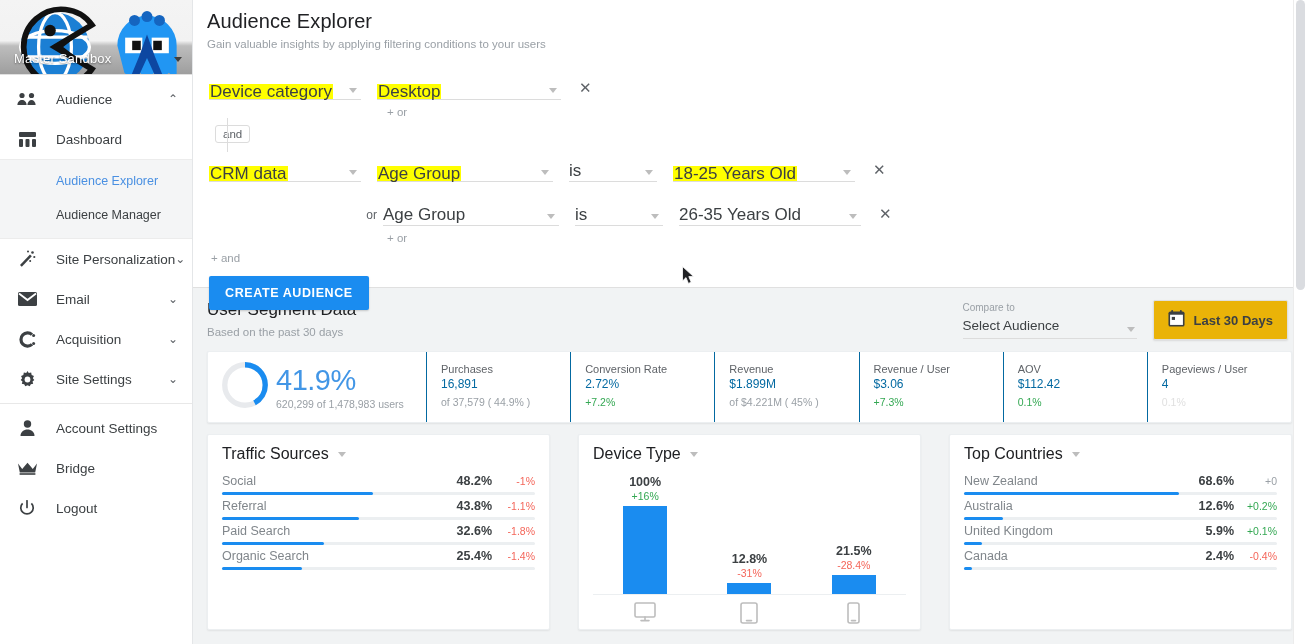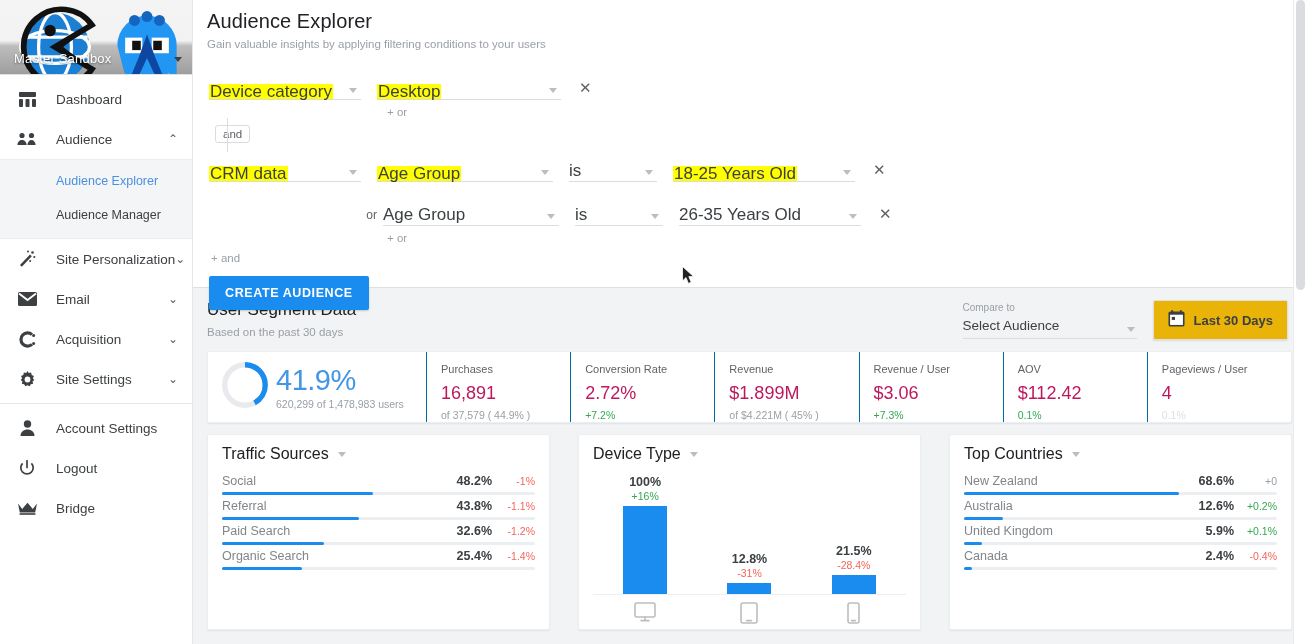--- a/index.html
+++ b/index.html
@@ -145,21 +145,21 @@
   .kpi-donut { display:flex; align-items:center; padding: 0 14px 0 12px; flex: 0 0 218px; }
   .donut { flex:0 0 50px; }
   .donut-txt { margin-left: 6px; }
   .donut-pct { font-size: 29px; color:#4296e6; font-weight:400; line-height: 30px; letter-spacing:-.5px;}
   .donut-sub { font-size: 10.5px; color:#9aa0a6; margin-top:3px; }
   .kpi {
     flex: 1 1 0; border-left: 1px solid #0369a1;
     padding: 11px 4px 0 14px; min-width: 0;
   }
   .kpi-label { font-size: 11px; color:#5f6368; white-space:nowrap; }
-  .kpi-value { font-size: 18px; color:#be185d; margin-top: 8px; font-weight:400; white-space:nowrap;}
+  .kpi-value { font-size: 12px; color:#0369a1; margin-top: 2px; font-weight:400; white-space:nowrap;}
   .kpi-delta { font-size: 10.5px; margin-top: 5px; white-space:nowrap;}
   .d-pos { color:#34a853; }
   .d-neu { color:#9aa0a6; }
   .d-faint { color:#e0e0e0; }
 
   
   .cards { display:flex; gap: 28px; margin-top: 11px; }
   .card {
     flex: 1 1 0; background:#fff; border:1px solid #eceff1; border-radius:2px;
     box-shadow: 0 1px 2px rgba(0,0,0,.07);
@@ -231,42 +231,42 @@
         </svg>
       </div>
       <div class="brand-name">Master Sandbox</div>
       <span class="brand-caret"></span>
     </div>
 
     <nav class="nav">
 
       <div class="nav-item">
         <span class="nav-ico">
+          <svg width="20" height="14" viewBox="0 0 20 14" fill="#3c4043">
+            <circle cx="5" cy="3.5" r="2.6"></circle>
+              <circle cx="14.5" cy="3.5" r="2.6"></circle>
+            <path d="M0.4 13c0-3 2.2-5 4.6-5s4.6 2 4.6 5z"></path>
+            <path d="M10.4 13c0-3 2-5 4.1-5s4.1 2 4.1 5z"></path>
+          </svg>
+        </span>
+        <span class="nav-label">Audience</span>
+        <span class="nav-chev">⌃</span>
+      </div>
+
+      <div class="nav-item">
+        <span class="nav-ico">
           <svg width="17" height="15" viewBox="0 0 17 15" fill="#3c4043">
             <rect x="0" y="0" width="17" height="5" rx="1"></rect>
             <rect x="0" y="7" width="4" height="8" rx="1"></rect>
             <rect x="6.5" y="7" width="4" height="8" rx="1"></rect>
             <rect x="13" y="7" width="4" height="8" rx="1"></rect>
           </svg>
         </span>
         <span class="nav-label">Dashboard</span>
         <span class="nav-chev"></span>
-      </div>
-
-      <div class="nav-item">
-        <span class="nav-ico">
-          <svg width="20" height="14" viewBox="0 0 20 14" fill="#3c4043">
-            <circle cx="5" cy="3.5" r="2.6"></circle>
-              <circle cx="14.5" cy="3.5" r="2.6"></circle>
-            <path d="M0.4 13c0-3 2.2-5 4.6-5s4.6 2 4.6 5z"></path>
-            <path d="M10.4 13c0-3 2-5 4.1-5s4.1 2 4.1 5z"></path>
-          </svg>
-        </span>
-        <span class="nav-label">Audience</span>
-        <span class="nav-chev">⌃</span>
       </div>
 
       <div class="subnav">
         <div class="subnav-item active">
           <span>Audience Explorer</span>
         </div>
         <div class="subnav-item">
           <span>Audience Manager</span>
         </div>
       </div>
@@ -326,36 +326,36 @@
           <svg width="15" height="16" viewBox="0 0 15 16" fill="#3c4043">
             <circle cx="7.5" cy="4" r="3.7"></circle>
             <path d="M0.5 16c0-4 3.2-6.5 7-6.5s7 2.5 7 6.5z"></path>
           </svg>
         </span>
         <span class="nav-label">Account Settings</span>
       </div>
 
       <div class="nav-item">
         <span class="nav-ico">
+          <svg width="19" height="13" viewBox="0 0 19 13" fill="#3c4043">
+            <path d="M0 1.5 L4.2 7 L9.5 0.8 L14.8 7 L19 1.5 L17.2 10.5 L1.8 10.5 Z"></path>
+            <rect x="1.6" y="11.2" width="15.8" height="1.6"></rect>
+          </svg>
+        </span>
+        <span class="nav-label">Bridge</span>
+      </div>
+
+      <div class="nav-item">
+        <span class="nav-ico">
           <svg width="16" height="16" viewBox="0 0 16 16" fill="none" stroke="#3c4043" stroke-width="1.7">
             <path d="M3.6 3.4a6.2 6.2 0 1 0 8.8 0"></path>
             <path d="M8 0.8 V7.4" stroke-linecap="round"></path>
           </svg>
         </span>
         <span class="nav-label">Logout</span>
-      </div>
-
-      <div class="nav-item">
-        <span class="nav-ico">
-          <svg width="19" height="13" viewBox="0 0 19 13" fill="#3c4043">
-            <path d="M0 1.5 L4.2 7 L9.5 0.8 L14.8 7 L19 1.5 L17.2 10.5 L1.8 10.5 Z"></path>
-            <rect x="1.6" y="11.2" width="15.8" height="1.6"></rect>
-          </svg>
-        </span>
-        <span class="nav-label">Bridge</span>
       </div>
 
     </nav>
   </aside>
 
   <section class="main">
 
     <div class="panel-top">
       <h1 class="page-title">Audience Explorer</h1>
       <div class="page-sub">Gain valuable insights by applying filtering conditions to your users</div>
@@ -534,21 +534,21 @@
                 <span class="brow-dlt dlt-neg">-1.1%</span>
               </div>
               <div class="track">
                   <div class="fill" style="width:43.8%"></div>
                 </div>
             </div>
             <div class="brow">
               <div class="brow-top">
                 <span class="brow-name">Paid Search</span>
                 <span class="brow-pct">32.6%</span>
-                <span class="brow-dlt dlt-neg">-1.2%</span>
+                <span class="brow-dlt dlt-neg">-1.8%</span>
               </div>
               <div class="track">
                   <div class="fill" style="width:32.6%"></div>
                 </div>
             </div>
             <div class="brow">
               <div class="brow-top">
                 <span class="brow-name">Organic Search</span>
                 <span class="brow-pct">25.4%</span>
                 <span class="brow-dlt dlt-neg">-1.4%</span>

